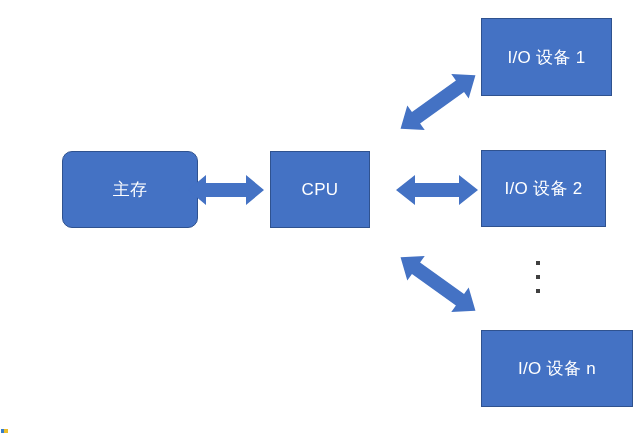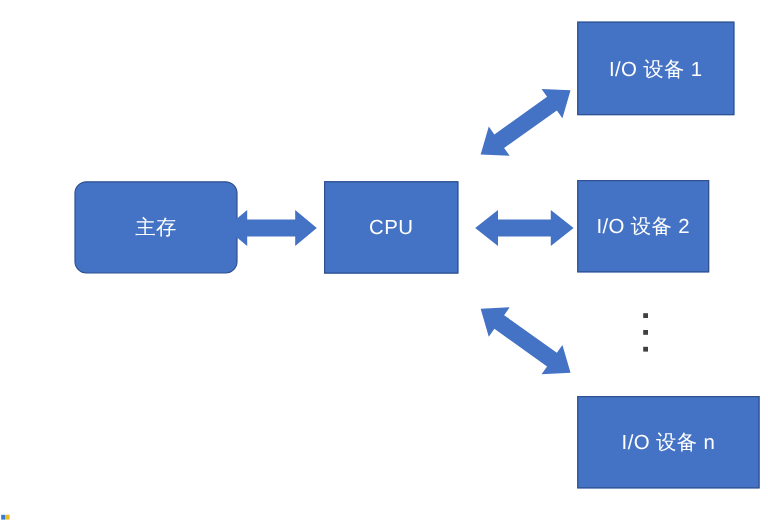--- a/index.html
+++ b/index.html
@@ -33,23 +33,23 @@
     white-space: nowrap;
     user-select: none;
     text-align: center;
   }
   .node-label {
     color: #ffffff;
     font-size: 17px;
   }
   
   #node-main-memory { left: 62px;  top: 151px; width: 136px; height: 77px; border-radius: 10px; }
-  #node-cpu         { left: 270px; top: 151px; width: 112px; height: 77px; }
+  #node-cpu         { left: 270px; top: 151px; width: 100px; height: 77px; }
   #node-io-1        { left: 481px; top: 18px;  width: 131px; height: 78px; }
-  #node-io-2        { left: 481px; top: 150px; width: 110px; height: 77px; }
+  #node-io-2        { left: 481px; top: 150px; width: 125px; height: 77px; }
   #node-io-n        { left: 481px; top: 330px; width: 152px; height: 77px; }
 
   
   .arrow {
     position: absolute;
     overflow: visible;
   }
   #arrow-memory-cpu      { left: 188px; top: 170px; width: 76px;  height: 40px; }
   #arrow-cpu-io2         { left: 396px; top: 170px; width: 82px;  height: 40px; }
   #arrow-cpu-io1         { left: 390px; top: 64px;  width: 96px;  height: 76px; }

